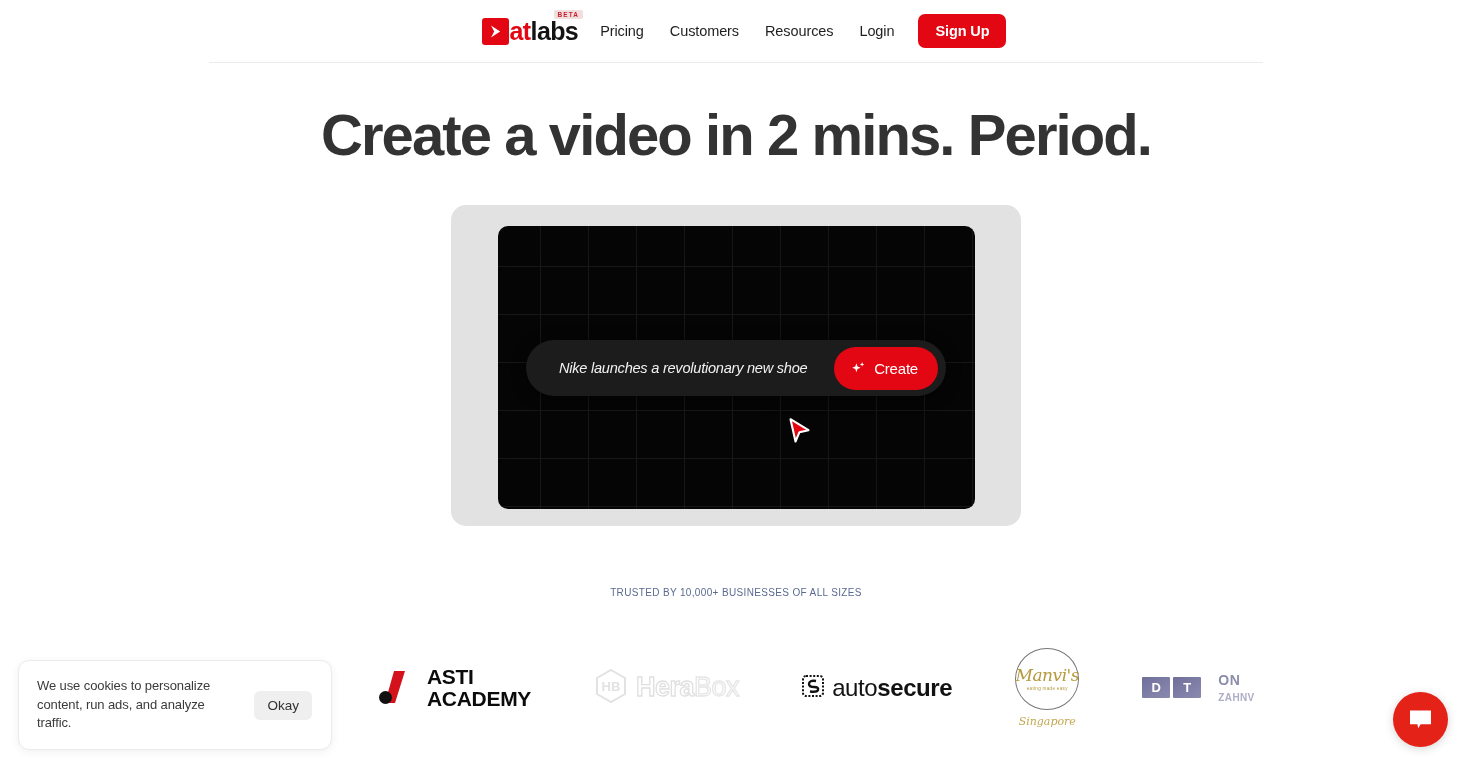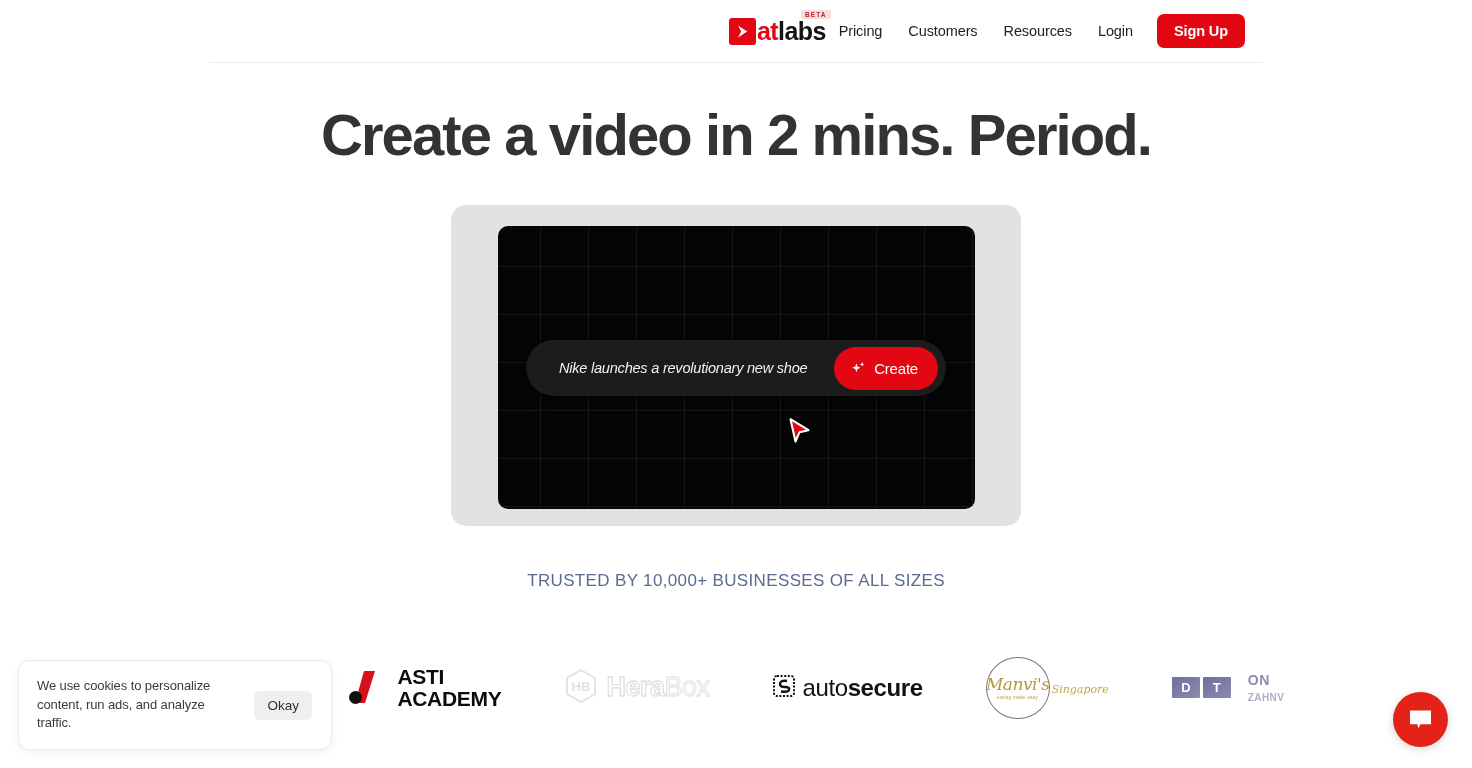--- a/index.html
+++ b/index.html
@@ -26,22 +26,23 @@
     height: 63px;
     display: flex;
     align-items: center;
     justify-content: center;
   }
   .header-inner {
     width: 1054px;
     height: 63px;
     display: flex;
     align-items: center;
-    justify-content: flex-end;
+    justify-content: center;
     border-bottom: 1px solid #eceaea;
+    gap: 9px;
   }
 
   
   .logo {
     display: flex;
     align-items: center;
     position: relative;
     height: 34px;
     margin-left: 34px;
     text-decoration: none;
@@ -205,25 +206,25 @@
     left: 288px;
     top: 190px;
     width: 28px;
     height: 30px;
   }
   .video-cursor svg { display: block; }
 
   
   .trusted-label {
     position: absolute;
-    top: 571px;
+    top: 587px;
     left: 0;
     width: 1472px;
     text-align: center;
-    font-size: 17px;
+    font-size: 10px;
     font-weight: 500;
     letter-spacing: 0.35px;
     color: #5a6a91;
   }
 
   
   .logo-strip {
     position: absolute;
     top: 640px;
     left: 0;
@@ -291,21 +292,21 @@
   .auto-word {
     font-size: 24px;
     letter-spacing: -0.4px;
     line-height: 1;
     color: #121212;
   }
   .auto-word .light { font-weight: 400; }
   .auto-word .bold { font-weight: 700; margin-top: 16px; }
 
   
-  .brand-manvi { flex-direction: row; align-items: center; gap: 2px; height: 92px; justify-content: center; }
+  .brand-manvi { flex-direction: column; align-items: center; gap: 2px; height: 92px; justify-content: center; }
   .manvi-circle {
     width: 64px; height: 62px;
     border: 1.6px solid #777;
     border-radius: 50%;
     display: flex; align-items: center; justify-content: center;
     flex-direction: column;
     position: relative;
   }
   .manvi-name {
     font-family: "DejaVu Serif", serif;

